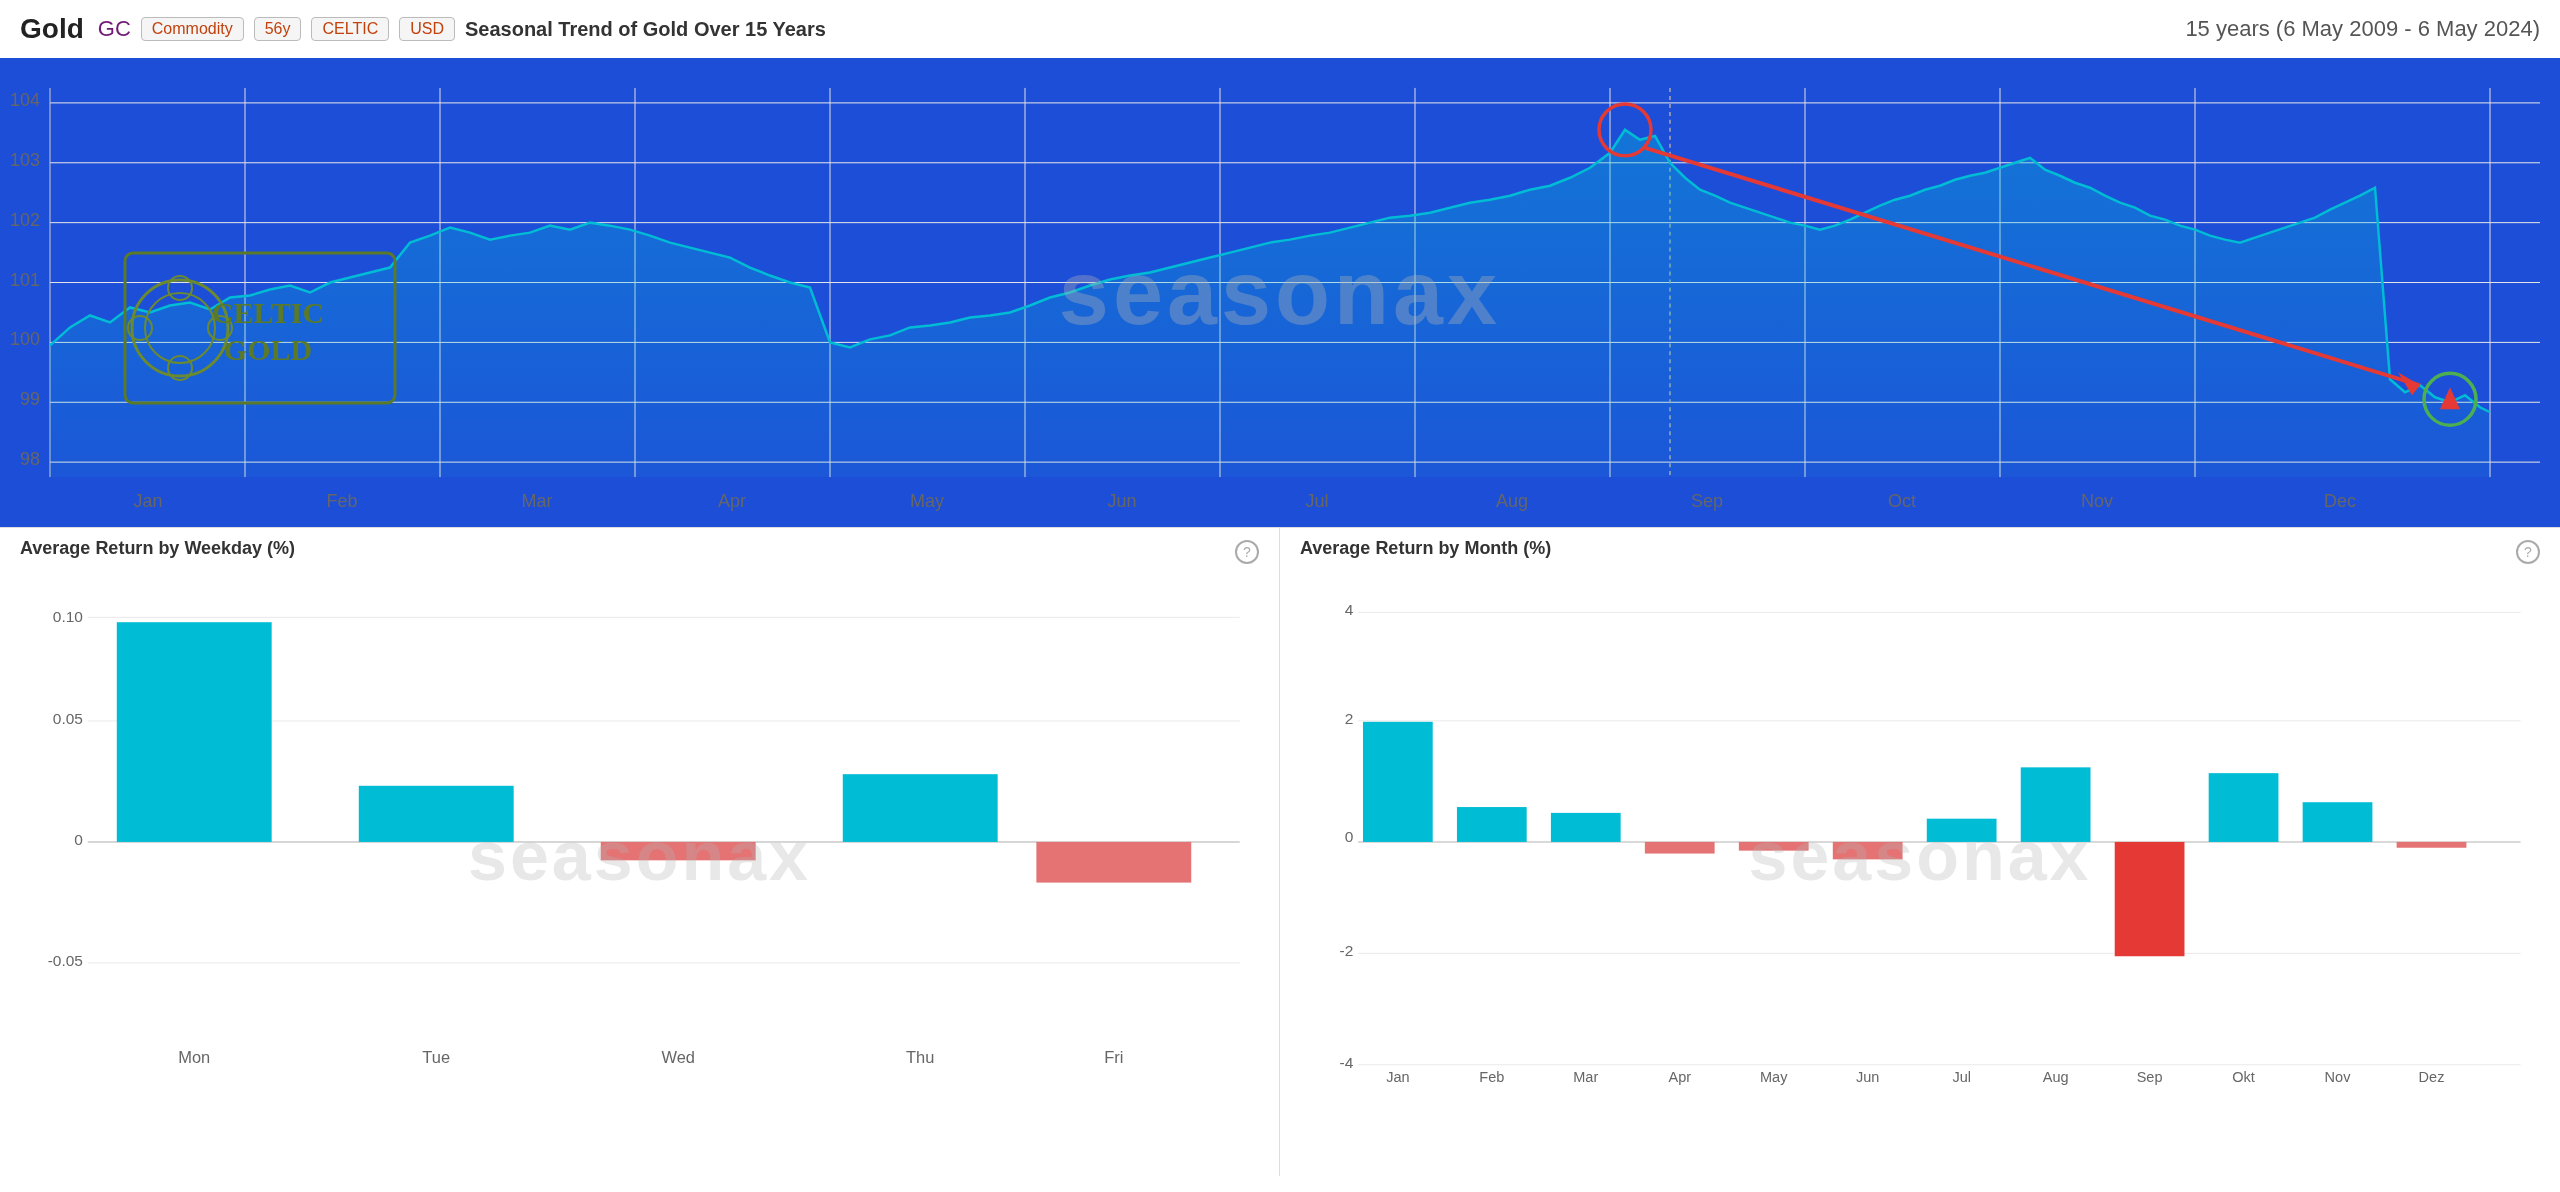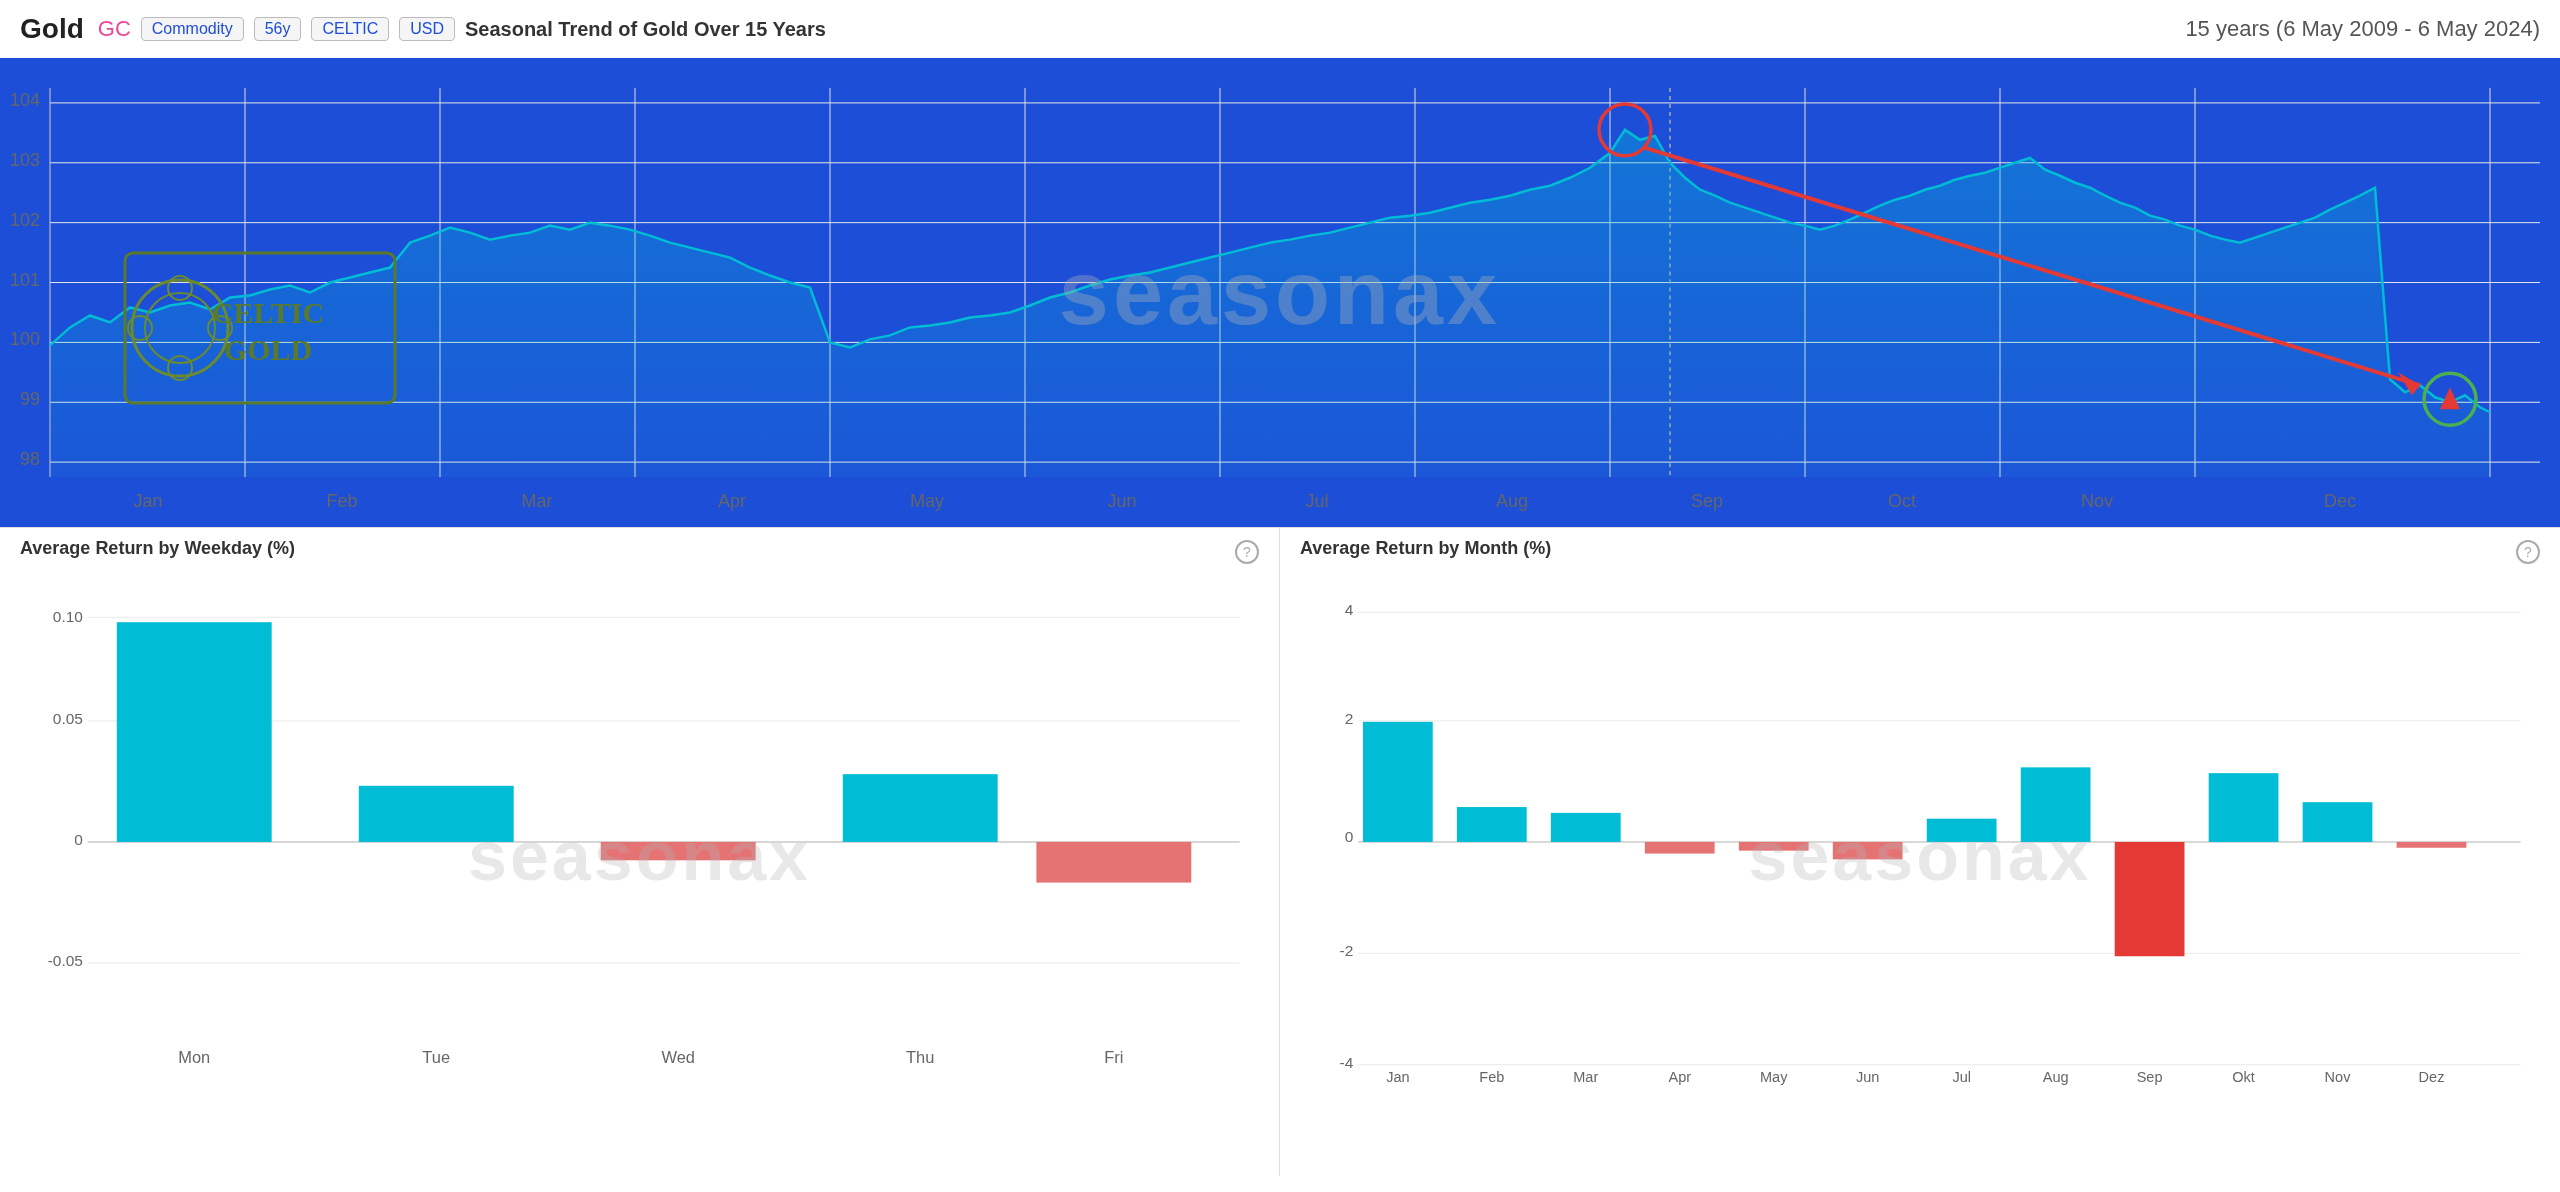--- a/index.html
+++ b/index.html
@@ -13,29 +13,29 @@
       gap: 10px;
       height: 58px;
     }
     .header-title {
       font-size: 28px;
       font-weight: bold;
       color: #222;
     }
     .header-ticker {
       font-size: 22px;
-      color: #ec4899;
+      color: #701a75;
       margin-left: 4px;
     }
     .header-badge {
       border: 1px solid #bbb;
       border-radius: 4px;
       padding: 2px 10px;
       font-size: 16px;
-      color: #1d4ed8;
+      color: #c2410c;
       background: #f5f5f5;
     }
     .header-center {
       flex: 1;
       text-align: left;
       font-size: 20px;
       color: #333;
       font-weight: 600;
     }
     .header-right {

